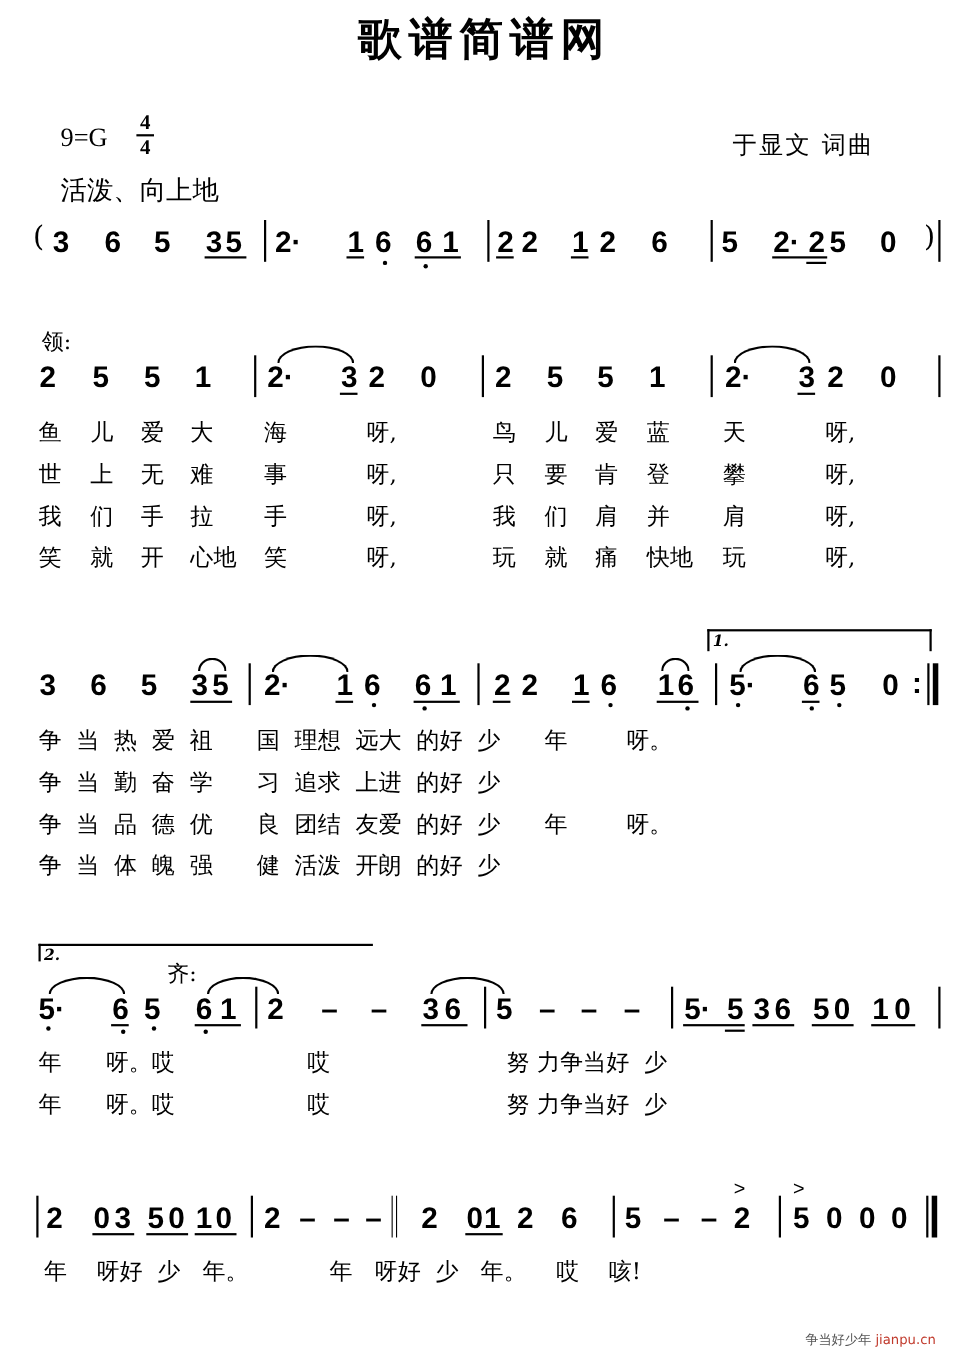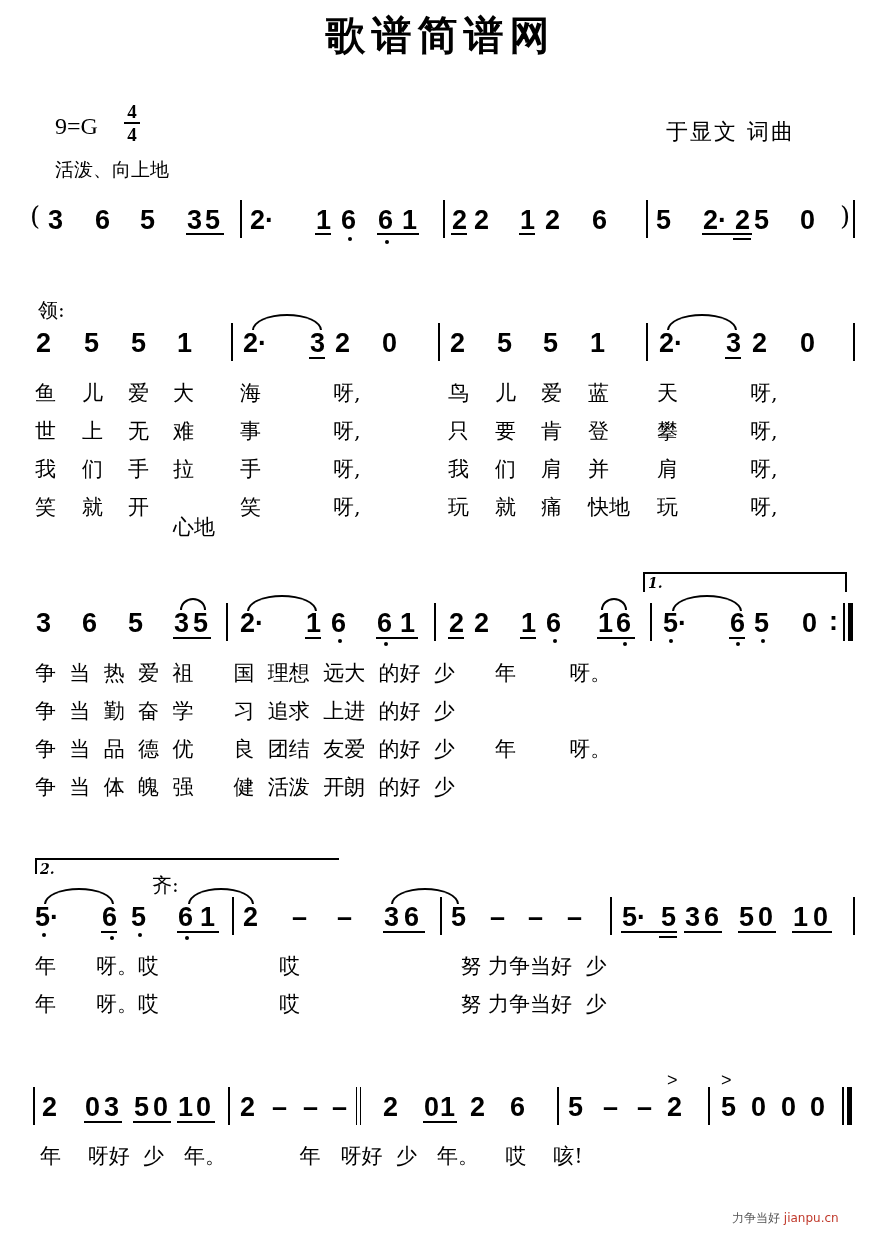--- a/index.html
+++ b/index.html
@@ -1,21 +1,21 @@
 <!DOCTYPE html>
 <html><head>
 <meta charset="utf-8">
 <style>
   html,body{margin:0;padding:0;background:#fff;}
   body{width:881px;height:1236px;position:relative;overflow:hidden;font-family:"DejaVu Sans","Liberation Sans",sans-serif;color:#000;}
   .title{position:absolute;left:0;top:8px;width:881px;text-align:center;font-family:"DejaVu Serif",serif;font-size:40px;font-weight:bold;letter-spacing:6px;}
   .key{position:absolute;left:55px;top:113px;font-family:"Liberation Serif",serif;font-size:24px;}
   .timesig{position:absolute;left:124px;top:102px;font-family:"Liberation Serif",serif;font-weight:bold;font-size:19px;line-height:19px;text-align:center;width:16px;}
   .timesig .line{border-top:2px solid #000;margin:1px 0;}
-  .tempo{position:absolute;left:55px;top:157px;font-size:19px;}
+  .tempo{position:absolute;left:55px;top:157px;font-size:24px;}
   .author{position:absolute;left:666px;top:117px;font-family:"DejaVu Serif",serif;font-size:22px;letter-spacing:2px;}
   .lead{position:absolute;left:38px;top:297px;font-family:"DejaVu Serif",serif;font-size:20px;}
   .qi{position:absolute;left:152px;top:872px;font-family:"DejaVu Serif",serif;font-size:20px;}
   .n{position:absolute;font-family:"Liberation Sans",sans-serif;font-weight:bold;font-size:27px;line-height:30px;height:30px;}
   .bar{position:absolute;width:2px;background:#000;}
   .ul{position:absolute;height:2px;background:#000;}
   .dot{position:absolute;width:4px;height:4px;border-radius:2px;background:#000;}
   .slur{position:absolute;border:2px solid #000;border-bottom:none;border-radius:50% 50% 0 0 / 100% 100% 0 0;}
   .ly{position:absolute;font-family:"DejaVu Serif",serif;font-size:21px;line-height:26px;white-space:pre;}
   .volta{position:absolute;border-top:2px solid #000;border-left:2px solid #000;}
@@ -140,21 +140,21 @@
   <div class="ly" style="left:448px;top:456px;">我</div>
   <div class="ly" style="left:495px;top:456px;">们</div>
   <div class="ly" style="left:541px;top:456px;">肩</div>
   <div class="ly" style="left:588px;top:456px;">并</div>
   <div class="ly" style="left:657px;top:456px;">肩</div>
   <div class="ly" style="left:750px;top:456px;">呀,</div>
 
   <div class="ly" style="left:35px;top:494px;">笑</div>
   <div class="ly" style="left:82px;top:494px;">就</div>
   <div class="ly" style="left:128px;top:494px;">开</div>
-  <div class="ly" style="left:173px;top:514px;">心地</div>
+  <div class="ly" style="left:173px;top:494px;">心地</div>
   <div class="ly" style="left:240px;top:494px;">笑</div>
   <div class="ly" style="left:333px;top:494px;">呀,</div>
   <div class="ly" style="left:448px;top:494px;">玩</div>
   <div class="ly" style="left:495px;top:494px;">就</div>
   <div class="ly" style="left:541px;top:494px;">痛</div>
   <div class="ly" style="left:588px;top:494px;">快地</div>
   <div class="ly" style="left:657px;top:494px;">玩</div>
   <div class="ly" style="left:750px;top:494px;">呀,</div>
 </div>
 
@@ -302,15 +302,15 @@
   <div class="n" style="left:721px;top:1092px;">5</div>
   <div class="n" style="left:751px;top:1092px;">0</div>
   <div class="n" style="left:781px;top:1092px;">0</div>
   <div class="n" style="left:810px;top:1092px;">0</div>
   <div class="bar" style="left:842px;top:1087px;height:38px;width:2px;"></div>
   <div class="bar" style="left:847px;top:1087px;height:38px;width:5px;"></div>
 </div>
 <div class="ly" style="left:40px;top:1143px;">年    呀好  少   年。           年   呀好  少   年。    哎    咳!</div>
 
 <div class="wm">
-  <span>力争当好</span>
+  <span>争当好少年</span>
   <span class="en">jianpu.cn</span>
 </div>
 
 </body></html>

